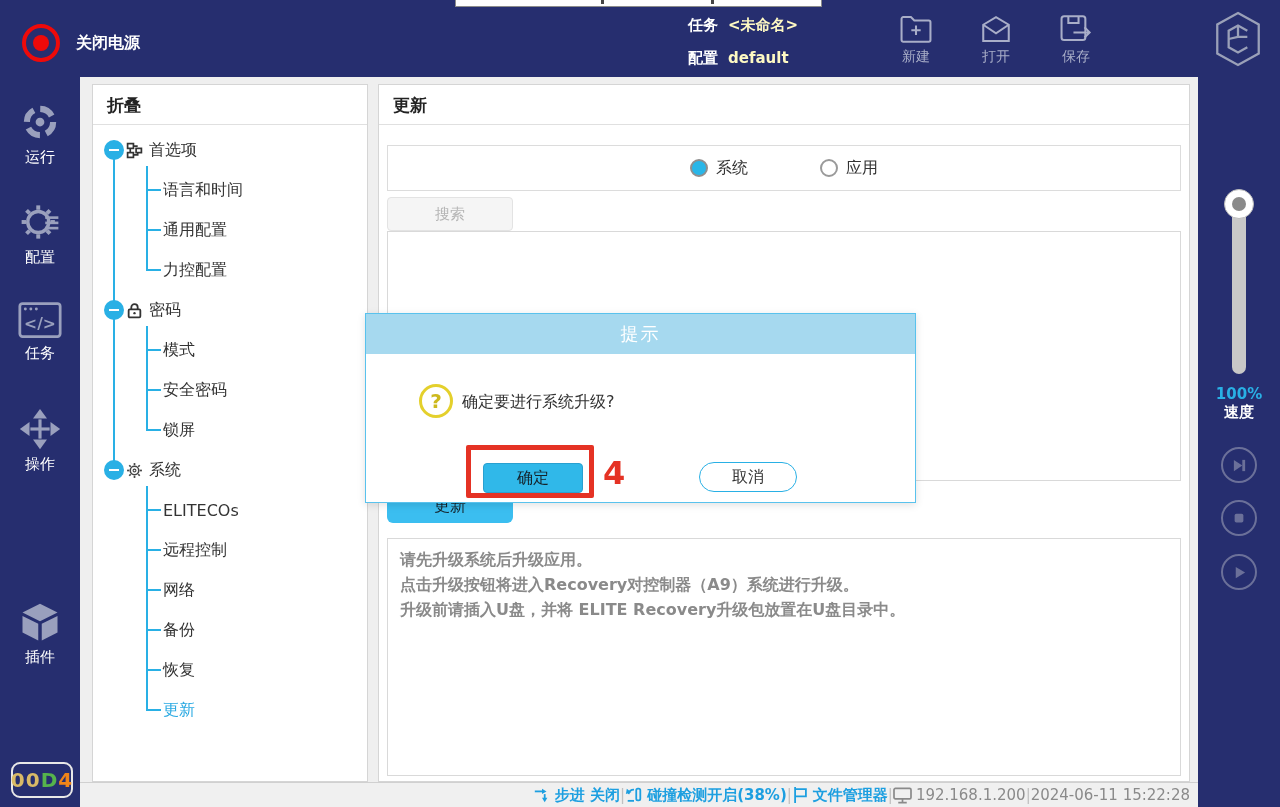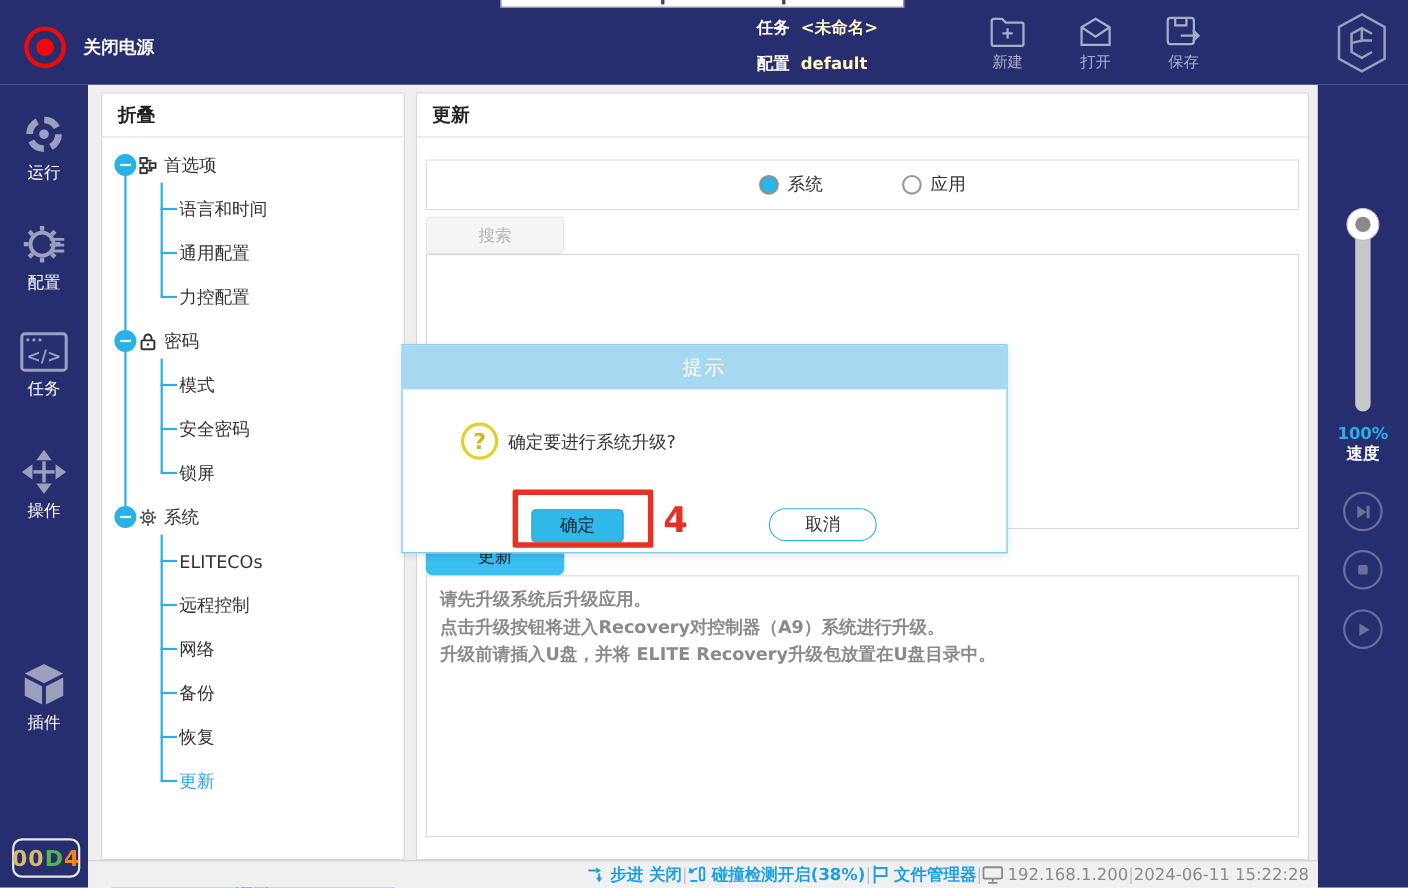--- a/index.html
+++ b/index.html
@@ -59,33 +59,33 @@
   .radio-opt { display:flex; align-items:center; gap:8px; font-size:16px; cursor:pointer; }
   .radio-dot { width:18px; height:18px; border-radius:50%; border:2px solid #9a9a9a; background:#fff; }
   .radio-opt.selected .radio-dot { background:#29b6e8; border-color:#8f8f8f; }
   .search-btn { position:absolute; left:8px; top:112px; width:126px; height:34px;
     background:#f5f5f5; border:1px solid #e3e3e3; border-radius:4px; color:#b5b5b5;
     font-size:15px; font-family:inherit; cursor:pointer; }
   .list-box { position:absolute; left:8px; right:8px; top:146px; height:250px;
     border:1px solid #d9d9d9; background:#fff; }
   .update-btn { position:absolute; left:8px; top:404px; width:126px; height:34px; z-index:5;
     background:#3bbef0; border:none; border-radius:6px; font-size:16px; color:#15232b; font-family:inherit; cursor:pointer; }
-  .info-box { position:absolute; left:8px; right:8px; top:438px; height:238px;
+  .info-box { position:absolute; left:8px; right:8px; top:453px; height:238px;
     border:1px solid #d9d9d9; background:#fff; padding:8px 12px;
     color:#8a8a8a; font-size:16px; font-weight:600; line-height:25px; }
   
   .dialog { position:absolute; left:365px; top:313px; width:551px; height:190px; z-index:40;
     background:#fff; border:1px solid #59c2ed; box-shadow:0 2px 8px rgba(0,0,0,.12); }
   .dialog-header { height:40px; background:#a6d9ef; color:#fff; font-size:18px; letter-spacing:2px;
     display:flex; align-items:center; justify-content:center; }
   .q-icon { position:absolute; left:53px; top:70px; width:34px; height:34px; border-radius:50%;
     border:3px solid #e4d02c; color:#cdb91d; font-size:20px; font-weight:bold;
     display:flex; align-items:center; justify-content:center; }
   .dialog-msg { position:absolute; left:96px; top:78px; font-size:16px; color:#333; }
-  .confirm-btn { position:absolute; left:117px; top:149px; width:84px; height:30px; z-index:41;
+  .confirm-btn { position:absolute; left:117px; top:149px; width:100px; height:30px; z-index:41;
     background:#30b8e9; border:1px solid #29a0d0; border-radius:4px; font-size:16px; color:#15232b;
     font-family:inherit; cursor:pointer; }
   .cancel-btn { position:absolute; left:333px; top:148px; width:98px; height:30px;
     background:#fff; border:1px solid #29b0e5; border-radius:15px; font-size:16px; color:#333;
     font-family:Liberation Serif, serif; cursor:pointer; }
   .anno-box { position:absolute; left:100px; top:131px; width:128px; height:53px; z-index:42;
     border:5px solid #e53224; border-radius:2px; pointer-events:none; }
   .anno-num { position:absolute; left:237px; top:143px; z-index:42; color:#e53224;
     font-size:32px; font-weight:bold; line-height:1; pointer-events:none; }
   

